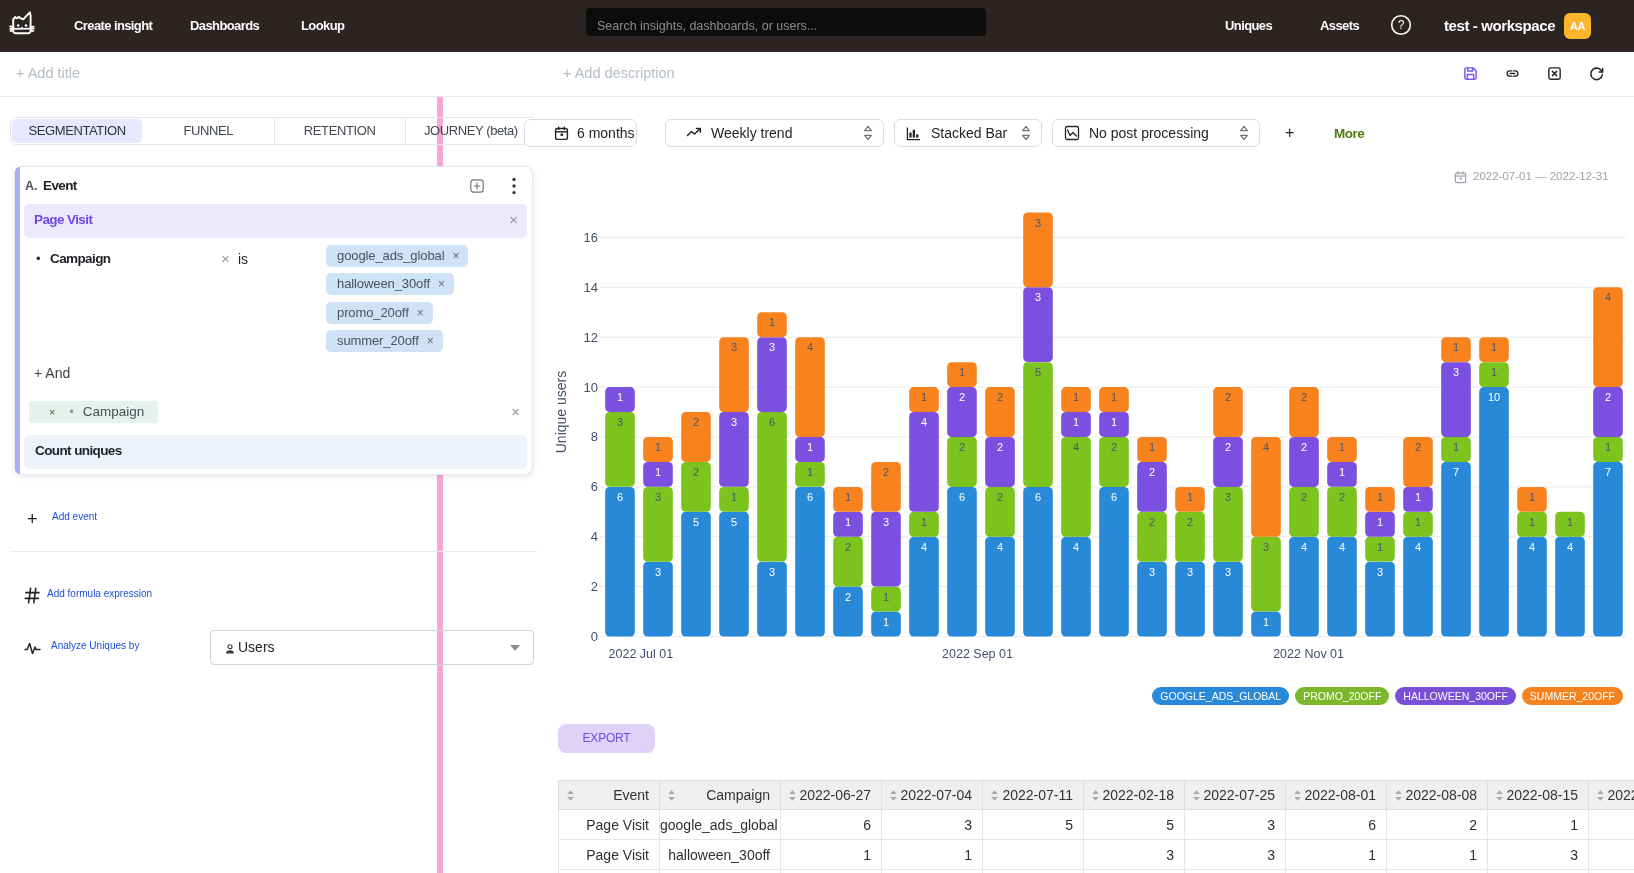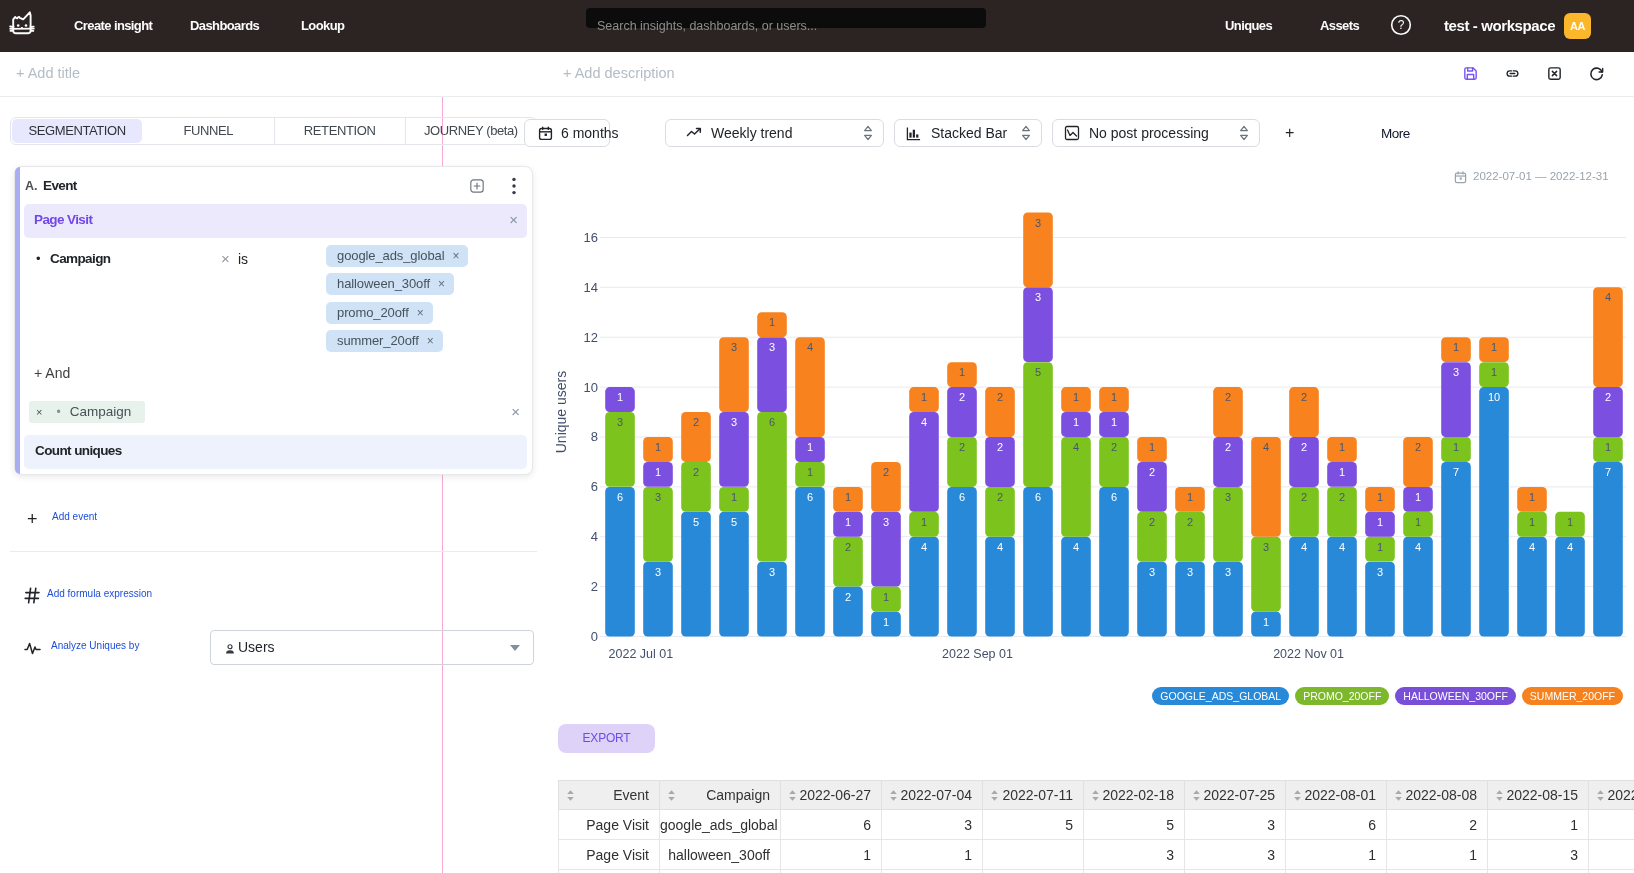--- a/index.html
+++ b/index.html
@@ -1,44 +1,44 @@
 <!DOCTYPE html>
 <html><head><meta charset="utf-8"><style>
 *{margin:0;padding:0;box-sizing:border-box}
 html,body{width:1634px;height:873px;overflow:hidden;background:#fff}
 body{font-family:"Liberation Sans",sans-serif;-webkit-font-smoothing:antialiased}
 #app{position:relative;width:1634px;height:873px}
 
 #topbar{position:absolute;left:0;top:0;width:1634px;height:52px;background:#2b2423}
 #topbar .nav{position:absolute;top:0;height:52px;line-height:52px;color:#fdfdfd;font-size:13px;font-weight:bold;letter-spacing:-0.6px;white-space:pre}
-#search{position:absolute;left:586px;top:8px;width:400px;height:20px;background:#0c0c0c;border-radius:4px;color:#8d8d8d;font-size:12.5px;line-height:36px;padding-left:11px}
+#search{position:absolute;left:586px;top:8px;width:400px;height:28px;background:#0c0c0c;border-radius:4px;color:#8d8d8d;font-size:12.5px;line-height:36px;padding-left:11px}
 #avatar{position:absolute;left:1564px;top:13px;width:27px;height:26px;background:#fcb62c;border-radius:6px;color:#fff;font-size:11px;font-weight:bold;text-align:center;line-height:26px;letter-spacing:-0.5px}
 
 #titlebar{position:absolute;left:0;top:52px;width:1634px;height:45px;background:#fff;border-bottom:1px solid #e9ecef}
 .muted{color:#b4bcc5;font-size:14.5px}
 .tbico{position:absolute;top:13px;width:17px;height:17px}
 
-#lpanel{position:absolute;left:0;top:97px;width:443px;height:776px;border-right:1px solid #f9a8d4;background:#fff}
+#lpanel{position:absolute;left:0;top:97px;width:443px;height:776px;border-right:6px solid #f9a8d4;background:#fff}
 #tabs{position:absolute;left:10px;top:20px;width:527px;height:28px;border:1px solid #e3e6ea;border-radius:6px;display:flex}
 #tabs .tab{flex:1;text-align:center;font-size:13px;letter-spacing:-0.4px;color:#41484f;line-height:26px;position:relative}
 #tabs .tab + .tab{border-left:1px solid #e3e6ea}
 #tabs .tab.active{background:#e7e8fd;border-radius:5px;margin:1px;line-height:24px;color:#2f3337}
 #tabs .tab.active + .tab{border-left:none}
 #card{position:absolute;left:14px;top:69px;width:519px;height:309px;background:#fff;border:1px solid #e6e8eb;border-radius:8px;box-shadow:0 2px 6px rgba(40,40,60,.10)}
 #accent{position:absolute;left:0;top:0;width:5px;height:307px;background:#a9aef3;border-radius:8px 0 0 8px}
 .xmark{color:#8a93a0;font-size:15px}
 .cbold{font-weight:bold;font-size:13.5px;letter-spacing:-0.6px;color:#212529}
 #pv{position:absolute;left:9px;top:37px;width:503px;height:34px;background:#ece9fc;border-radius:5px}
 #pv .t{position:absolute;left:10px;top:8px;color:#7048e8}
 #pv .xmark{position:absolute;right:9px;top:7px}
 #cu{position:absolute;left:9px;top:268px;width:503px;height:34px;background:#eef2fc;border-radius:5px}
 #cu .t{position:absolute;left:11px;top:8px}
 .chip{position:absolute;left:311px;height:22px;background:#cfe2f6;border-radius:5px;font-size:13px;letter-spacing:-0.1px;color:#46535c;line-height:22px;padding:0 9px 0 11px}
 .chip .cx{margin-left:8px;color:#5f6f7b;font-size:12px;letter-spacing:0}
-#greenrow{position:absolute;left:14px;top:234px;height:22px;background:#e7f2ec;border-radius:3px;font-size:13.5px;color:#495057;line-height:22px;padding:0 14px 0 7px}
+#greenrow{position:absolute;left:14px;top:234px;height:22px;background:#e7f2ec;border-radius:3px;font-size:13.5px;color:#495057;line-height:22px;padding:0 14px 0 20px}
 .lrow{position:absolute;font-size:10px;color:#1d4ed8}
 #dropdown{position:absolute;left:210px;top:533px;width:324px;height:35px;border:1px solid #ced4da;border-radius:4px}
 #dropdown .t{position:absolute;left:27px;top:8px;font-size:14px;color:#212529}
 #dropdown .caret{position:absolute;right:13px;top:14px;width:0;height:0;border-left:5.5px solid transparent;border-right:5.5px solid transparent;border-top:6.5px solid #868e96}
 
 .ctl{position:absolute;top:119px;height:28px;border:1px solid #d9dde1;border-radius:6px;background:#fff;font-size:14px;color:#212529;display:flex;align-items:center;white-space:nowrap}
 .ctl svg{flex:0 0 auto}
 
 #legend{position:absolute;left:550px;top:686px;width:1076px;text-align:right}
 .pill{display:inline-block;height:18px;line-height:18px;border-radius:9px;color:#fff;font-size:10.5px;padding:0 8px;margin:0 3px;letter-spacing:0}
@@ -150,21 +150,21 @@
 <div class="lrow" style="left:51px;top:543px">Analyze Uniques by</div>
 <div id="dropdown">
         <span style="position:absolute;left:13px;top:10px"><svg width="12" height="12" viewBox="0 0 16 16" fill="none" stroke="#343a40" stroke-width="1.5">
 <circle cx="8" cy="5" r="2.7"></circle>
 <path d="M2.8 14 Q2.8 9.8 8 9.8 Q13.2 9.8 13.2 14 Z" fill="#343a40" stroke="none"></path>
 </svg></span>
         <span class="t">Users</span>
         <span class="caret"></span>
       </div>
 </div>
-<div class="ctl" style="left:524px;width:86px;padding-left:13px">
+<div class="ctl" style="left:524px;width:113px;padding-left:29px">
       <svg width="15" height="15" viewBox="0 0 16 16" fill="none" stroke="#212529" stroke-width="1.5">
 <rect x="1.7" y="2.7" width="12.6" height="11.6" rx="2"></rect>
 <path d="M1.7 6.2 L14.3 6.2"></path>
 <path d="M5 1.2 L5 3.6 M11 1.2 L11 3.6" stroke-linecap="round"></path>
 <rect x="7" y="8" width="2.6" height="2.6" fill="#212529" stroke="none"></rect>
 </svg>
       <span style="margin-left:8px">6 months</span>
     </div>
 <div class="ctl" style="left:665px;width:219px;padding-left:20px">
       <svg width="16" height="16" viewBox="0 0 16 16" fill="none" stroke="#212529" stroke-width="1.5" stroke-linecap="round" stroke-linejoin="round">
@@ -195,21 +195,21 @@
 <rect x="1.5" y="1.5" width="13" height="13" rx="1.5"></rect>
 <path d="M3.5 5 L6 10.5 L9 7.5 L12.5 11" stroke-linecap="round" stroke-linejoin="round"></path>
 </svg>
       <span style="margin-left:9px">No post processing</span>
       <span style="position:absolute;right:10px;top:5px"><svg width="10" height="16" viewBox="0 0 10 16">
 <path d="M5 1.5 L8.4 5.6 H1.6 Z" fill="none" stroke="#6c757d" stroke-width="1.2" stroke-linejoin="round"></path>
 <path d="M5 14.5 L1.6 10.4 H8.4 Z" fill="none" stroke="#6c757d" stroke-width="1.2" stroke-linejoin="round"></path>
 </svg></span>
     </div>
 <div style="position:absolute;left:1285px;top:124px;font-size:16px;color:#212529">+</div>
-<div style="position:absolute;left:1381px;top:126px;font-size:13.5px;font-weight:normal;letter-spacing:-0.5px;color:#0f172a">More</div>
+<div style="position:absolute;left:1334px;top:126px;font-size:13.5px;font-weight:bold;letter-spacing:-0.5px;color:#4d7c0f">More</div>
 <div style="position:absolute;left:1454px;top:170px"><svg width="13" height="13" viewBox="0 0 16 16" fill="none" stroke="#9aa3ad" stroke-width="1.5">
 <rect x="1.7" y="2.7" width="12.6" height="11.6" rx="2"></rect>
 <path d="M1.7 6.2 L14.3 6.2"></path>
 <path d="M5 1.2 L5 3.6 M11 1.2 L11 3.6" stroke-linecap="round"></path>
 <rect x="7" y="8" width="2.6" height="2.6" fill="#9aa3ad" stroke="none"></rect>
 </svg></div>
 <div style="position:absolute;left:1473px;top:170px;font-size:11.5px;color:#9aa3ad">2022-07-01 — 2022-12-31</div>
 <svg style="position:absolute;left:550px;top:155px" width="1084" height="520" viewBox="550 155 1084 520" font-family="Liberation Sans, sans-serif">
 <line x1="600" y1="636.5" x2="1626" y2="636.5" stroke="#e9eaee" stroke-width="1"></line>
 <text x="598" y="640.9" text-anchor="end" font-size="13" fill="#42506b">0</text>

